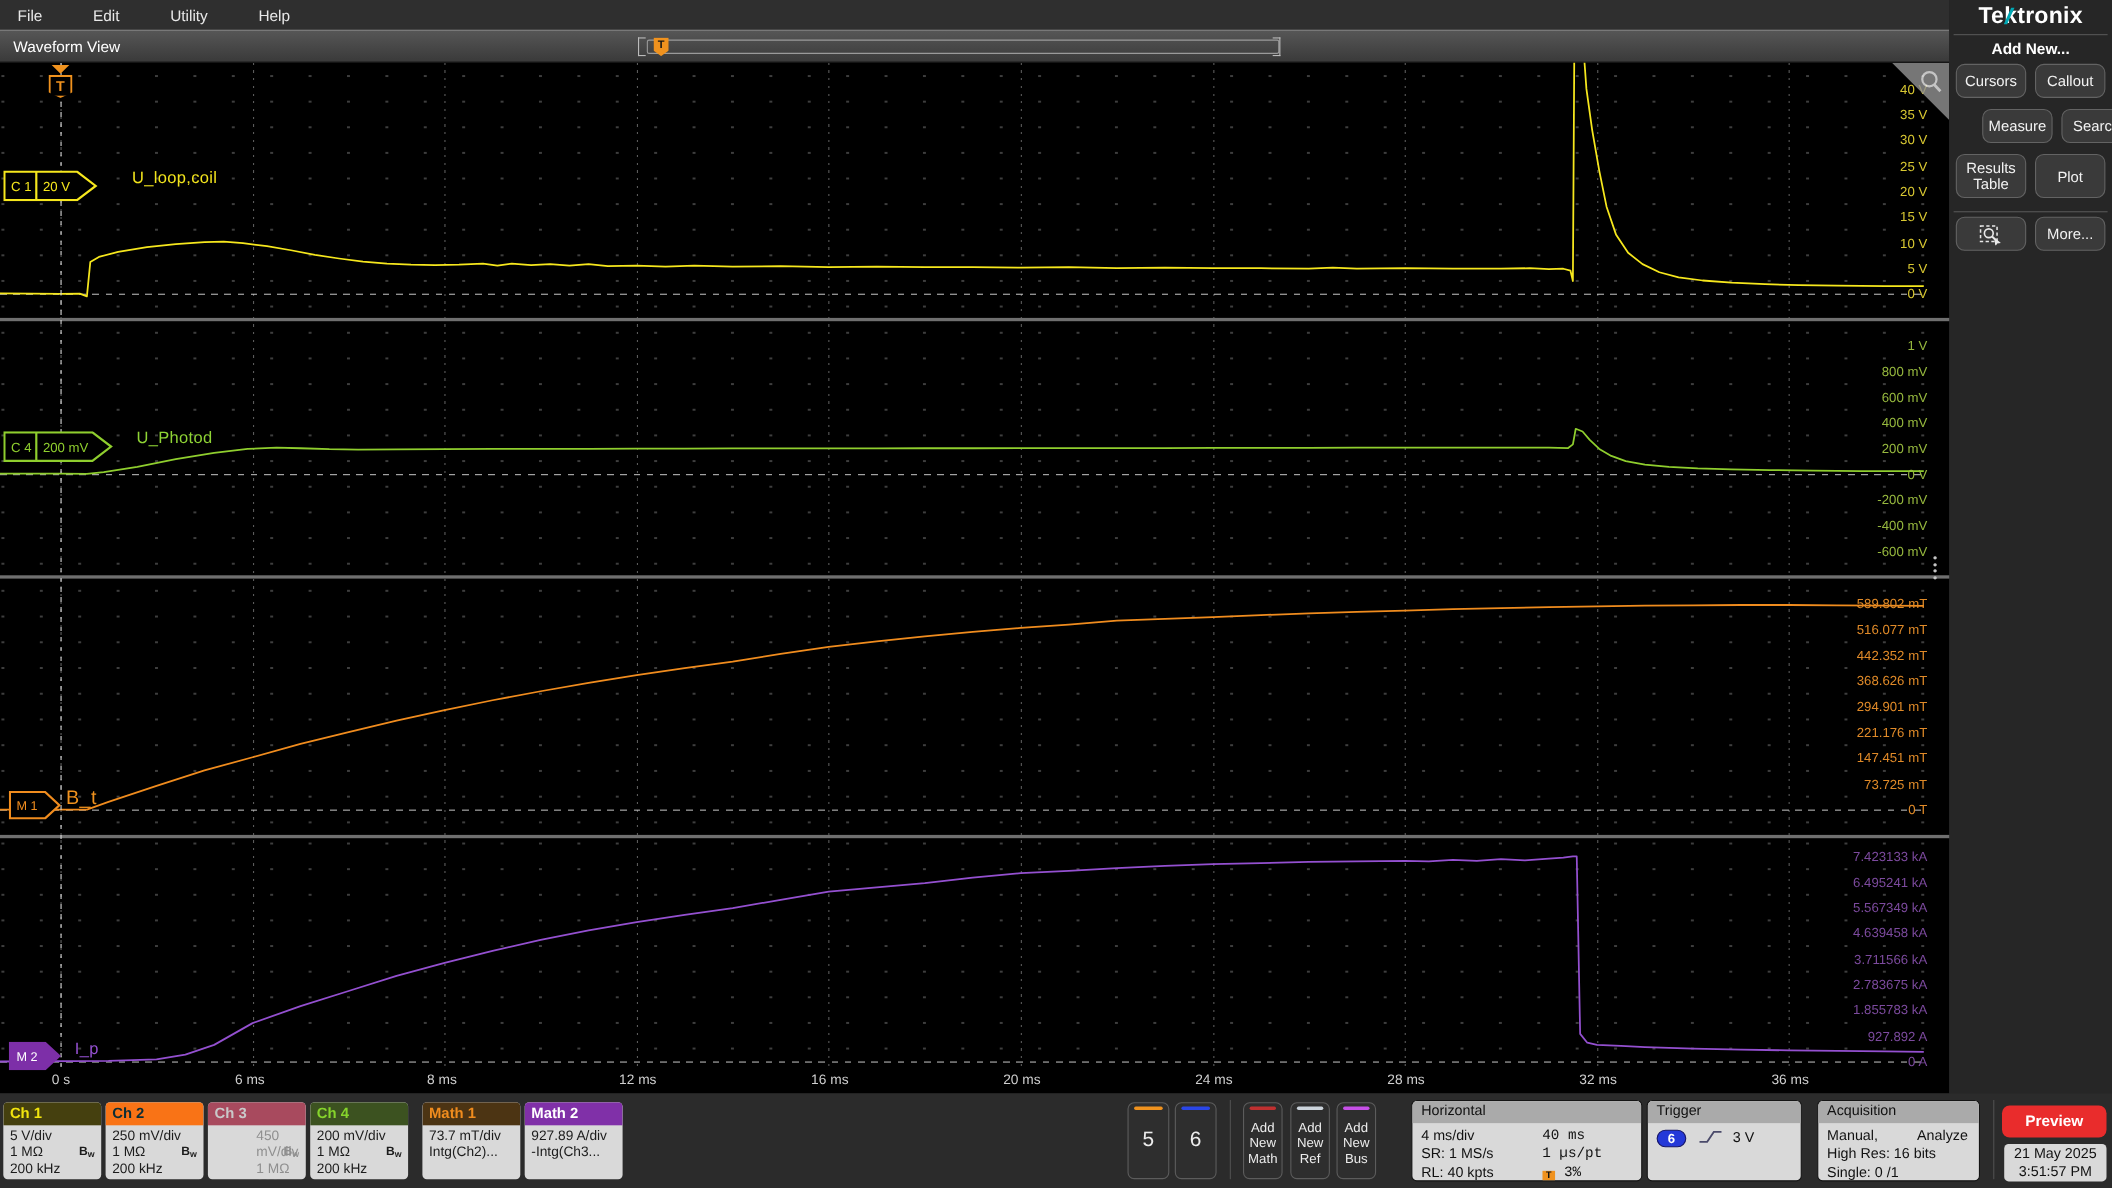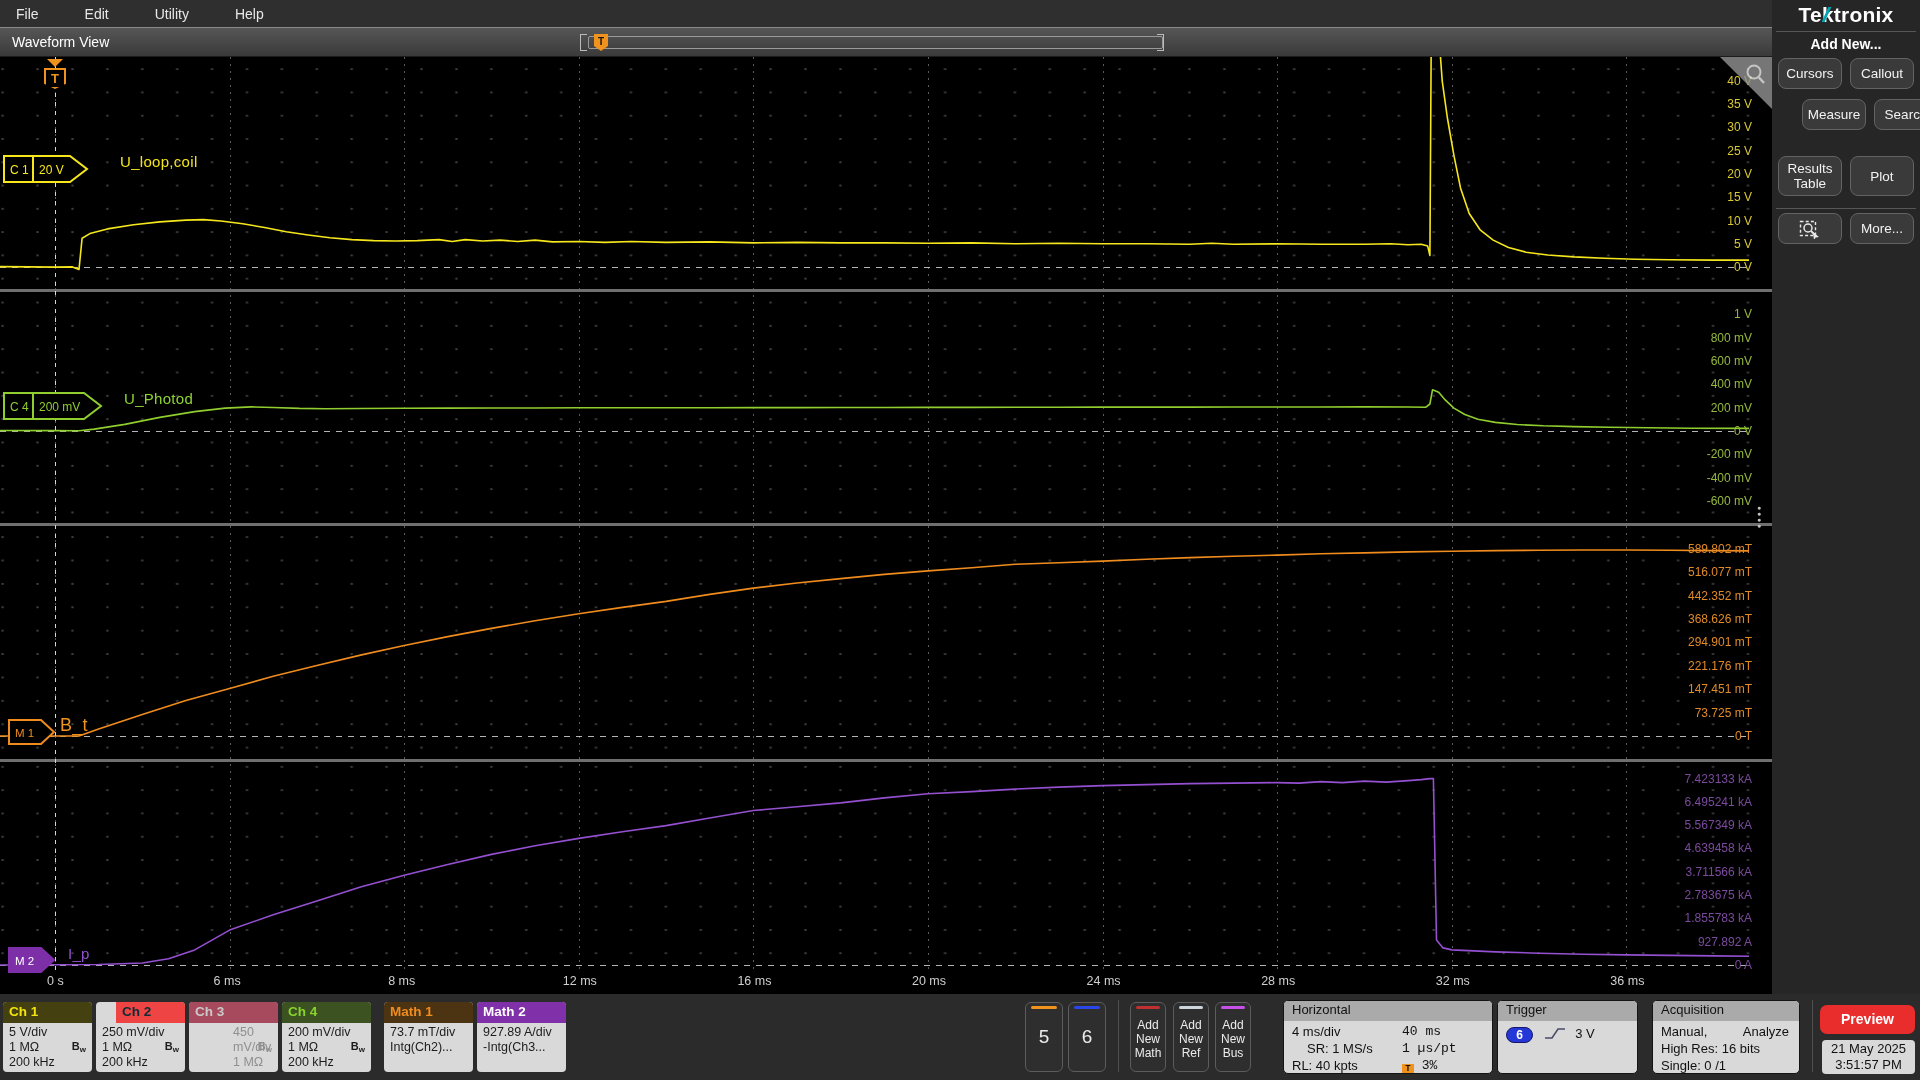--- a/index.html
+++ b/index.html
@@ -61,21 +61,21 @@
           font-size:21px; letter-spacing:.2px; }
   .logo-slash { position:absolute; left:53px; top:4px; width:3px; height:15px; background:#00a8b4;
           transform:skewX(-24deg); }
   .sb-sep { height:1px; background:#565656; margin:4px 4px; }
   .addnew { text-align:center; color:#fff; font-weight:bold; font-size:14px; margin:2px 0 6px; }
   .sb-grid { display:grid; grid-template-columns:64px 64px; gap:8px; justify-content:center; }
   .sb-btn { background:#3a3a3a; border:1px solid #636363; border-radius:8px; color:#f2f2f2;
             font-size:13.5px; display:flex; align-items:center; justify-content:center;
             text-align:center; line-height:15px; height:31px; cursor:pointer; }
   .sb-tall { height:40px; }
-  .sb-mid { margin-top:10px; margin-bottom:26px;padding-left:48px; }
+  .sb-mid { margin-top:10px; margin-bottom:10px;padding-left:48px; }
 
   
   .bottombar { position:absolute; left:0; top:994px; width:1920px; height:86px; background:#2b2b2b; }
   .chbadge { position:absolute; top:8px; width:89px; height:70px; border-radius:4px; overflow:hidden;
              background:#d9d9d9; cursor:pointer; }
   .chbadge .hd { height:21px; font-size:13.5px; font-weight:bold; padding:2px 0 0 6px; }
   .chbadge .bd { position:relative; font-size:12.5px; color:#1c1c1c; padding:2px 0 0 6px;
                  line-height:15px; height:38px; }
   .chbadge .bd.muted { color:#8f8f8f;padding-left:44px; }
   .bw { position:absolute; right:6px; bottom:4px; font-size:11px; font-weight:bold; }
@@ -291,21 +291,21 @@
       <div class="chbadge" style="left: 3px;">
         <div class="hd" style="background: rgb(69, 64, 15); color: rgb(242, 228, 14);">Ch 1</div>
         <div class="bd">
           <div>5 V/div</div>
           <div>1 MΩ</div>
           <div>200 kHz</div>
           <span class="bw"><span>B</span><span class="bws">w</span></span>
         </div>
       </div>
       <div class="chbadge" style="left: 96px;">
-        <div class="hd" style="background: #ef4444; color: rgb(11, 45, 54); margin-left: 20px;">Ch 2</div>
+        <div class="hd" style="background: #f97316; color: rgb(11, 45, 54);">Ch 2</div>
         <div class="bd">
           <div>250 mV/div</div>
           <div>1 MΩ</div>
           <div>200 kHz</div>
           <span class="bw"><span>B</span><span class="bws">w</span></span>
         </div>
       </div>
       <div class="chbadge" style="left: 189px;">
         <div class="hd" style="background: rgb(168, 74, 94); color: rgb(201, 201, 201);">Ch 3</div>
         <div class="bd muted">
@@ -341,21 +341,21 @@
         </div>
       </div>
     </div>
   <div class="vdiv" style="left:1118px;"></div>
   <div class="vdiv" style="left:1812px;"></div>
 
   <div class="panel" style="left:1283px;width:210px;">
     <div class="ph">Horizontal</div>
     <div class="prow" style="top:23px;">4 ms/div</div>
     <div class="prow2" style="left:118px;top:23px;">40 ms</div>
-    <div class="prow" style="top:40px;margin-left:15px;">SR: 1 MS/s</div>
+    <div class="prow" style="top:40px;">SR: 1 MS/s</div>
     <div class="prow2" style="left:118px;top:40px;">1 µs/pt</div>
     <div class="prow" style="top:57px;">RL: 40 kpts</div>
     <div class="prow2" style="left:118px;top:57px;">
       <span class="tpos-icon">T</span>
       <span>3%</span>
     </div>
   </div>
 
   <div class="panel" style="left:1497px;width:141px;">
     <div class="ph">Trigger</div>

